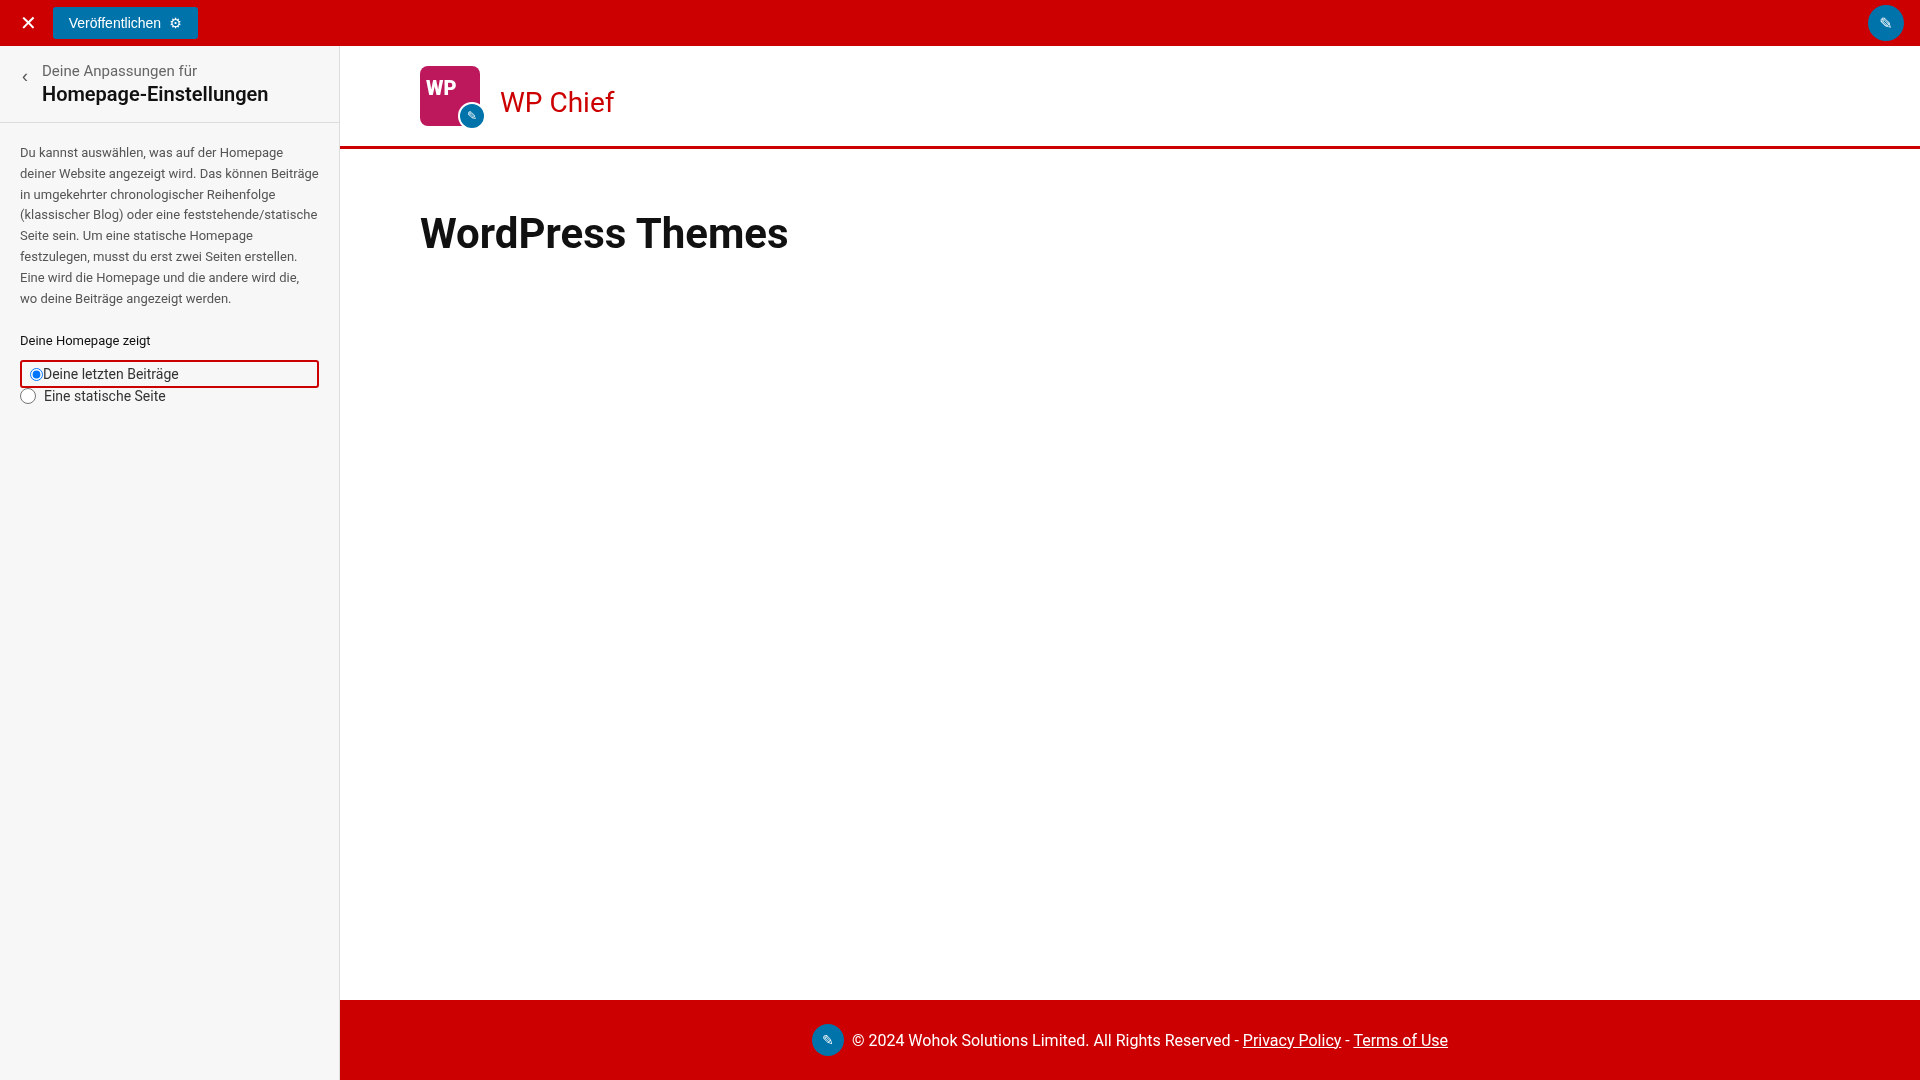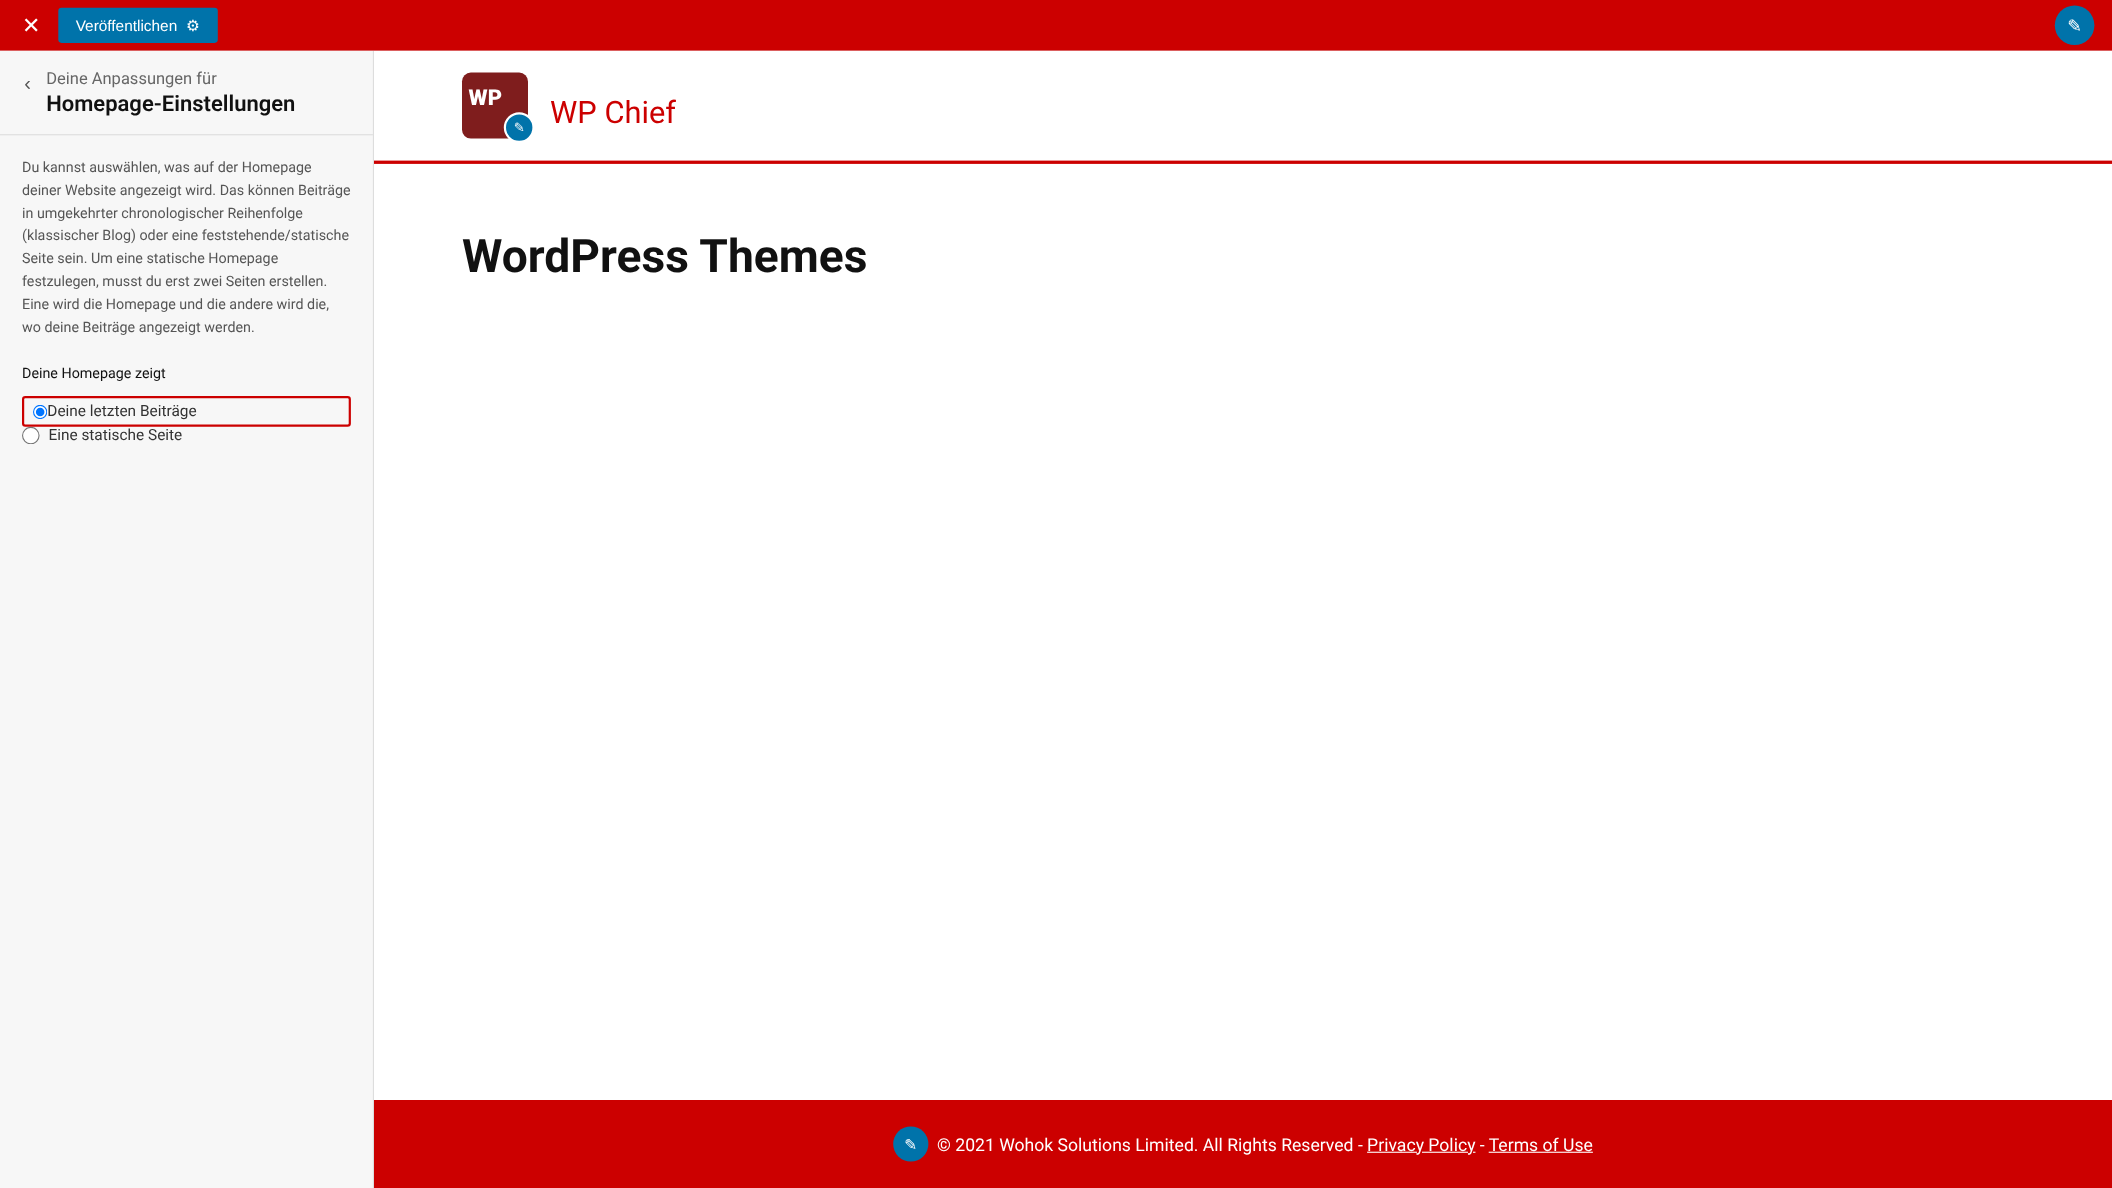--- a/index.html
+++ b/index.html
@@ -201,21 +201,21 @@
 
     .site-logo {
       display: flex;
       align-items: center;
       gap: 8px;
     }
 
     .logo-wp-bg {
       width: 60px;
       height: 60px;
-      background: #7f1d1d;
+      background: #be185d;
       border-radius: 8px;
       display: flex;
       align-items: center;
       justify-content: center;
       position: relative;
     }
 
     .logo-wp-text {
       color: white;
       font-size: 20px;
@@ -358,18 +358,18 @@
       </div>
     </div>
 
     <div class="site-content">
       <h1 class="article-title">WordPress Themes</h1>
     </div>
 
     <div class="site-footer">
       <div class="footer-edit-circle">✎</div>
       <span class="footer-text">
-        <span>© 2021 Wohok Solutions Limited. All Rights Reserved - </span><a class="footer-link">Privacy Policy</a><span> - </span><a class="footer-link">Terms of Use</a>
+        <span>© 2024 Wohok Solutions Limited. All Rights Reserved - </span><a class="footer-link">Privacy Policy</a><span> - </span><a class="footer-link">Terms of Use</a>
       </span>
     </div>
 
   </div>
 </div>
 
 </body></html>

